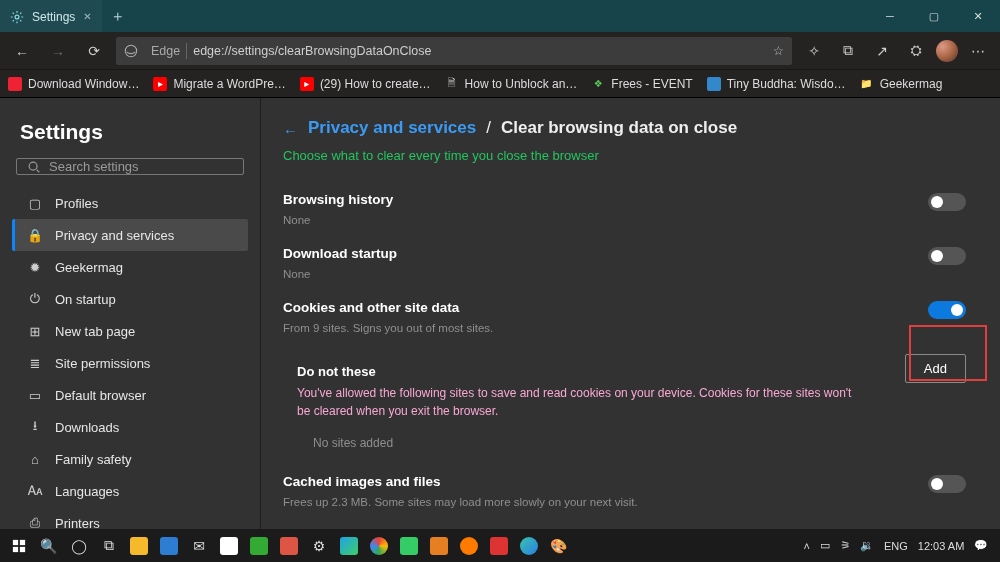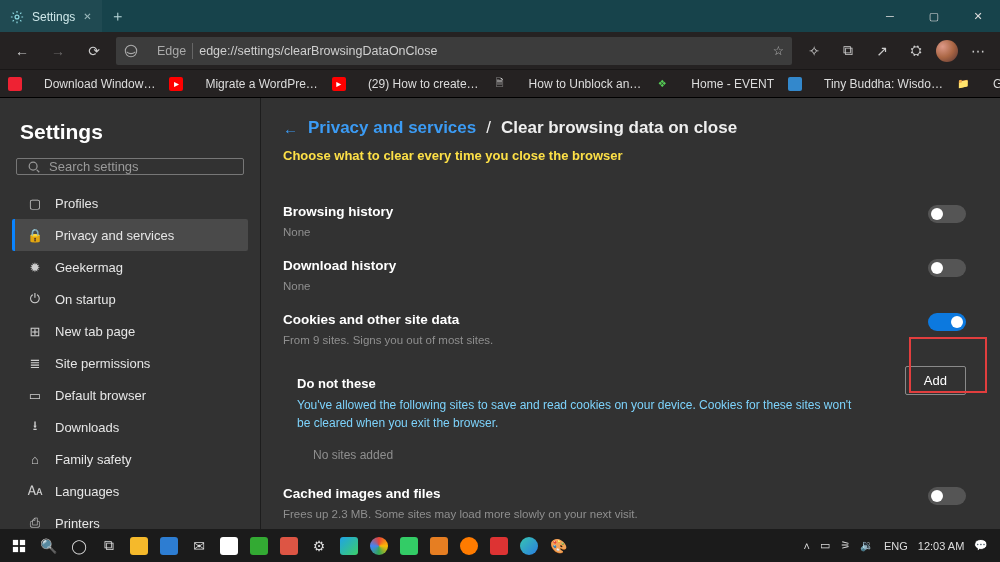--- a/index.html
+++ b/index.html
@@ -24,57 +24,57 @@
   .tab { display:flex; align-items:center; gap:8px; padding:0 10px; font-size:12px; background:rgba(255,255,255,0.04); border-top:1px solid transparent; max-width:190px; }
   .tab .close { opacity:.7; font-size:10px; }
   .new-tab { width:32px; display:flex; align-items:center; justify-content:center; font-size:15px; color:#b9d7d9; }
   .title-spacer { flex:1; }
   .win-controls { display:flex; }
   .win-controls div { width:44px; display:flex; align-items:center; justify-content:center; font-size:11px; color:#ddd; }
   
   .toolbar { height:38px; background:var(--bookmark-bar); display:flex; align-items:center; padding:0 8px; gap:8px; color:#ccc; border-bottom:1px solid rgba(0,0,0,.3); }
   .toolbar .icon-btn { width:28px; height:28px; display:flex; align-items:center; justify-content:center; font-size:14px; color:#ccc; border-radius:3px; }
   .addr-box { flex:1; height:28px; background:#3c3c3c; border-radius:2px; display:flex; align-items:center; padding:0 8px; color:#ddd; font-size:12.5px; gap:6px; }
-  .addr-box .edge-pill { display:flex; align-items:center; gap:19px; color:#aaa; }
+  .addr-box .edge-pill { display:flex; align-items:center; gap:13px; color:#aaa; }
   .addr-box .divider { width:1px; height:16px; background:#666; }
   .addr-box .star { margin-left:auto; color:#bbb; }
   .right-icons { display:flex; gap:6px; align-items:center; }
   .avatar { width:22px; height:22px; border-radius:50%; background:radial-gradient(circle at 30% 30%, #d98, #a64, #533); }
   
   .bookmarks { height:28px; background:var(--bookmark-bar); display:flex; align-items:center; padding:0 8px; gap:14px; border-bottom:1px solid #000; }
-  .bm { display:flex; align-items:center; gap:22px; font-size:12px; color:#ddd; white-space:nowrap; }
+  .bm { display:flex; align-items:center; gap:6px; font-size:12px; color:#ddd; white-space:nowrap; }
   .fav { width:14px; height:14px; border-radius:2px; flex:none; display:flex; align-items:center; justify-content:center; font-size:10px; }
   
   .content { flex:1; display:flex; background:var(--bg-dark); min-height:0; }
   .sidebar { width:260px; padding:16px 12px 8px 12px; display:flex; flex-direction:column; gap:6px; overflow:hidden; }
   .sidebar h1 { margin:6px 8px 8px 8px; font-size:21px; font-weight:600; color:#fff; }
   .search { display:flex; align-items:center; gap:8px; border:1px solid #777; height:32px; padding:0 10px; color:#9a9a9a; font-size:13px; border-radius:2px; margin:0 4px 6px 4px; }
   .nav { display:flex; flex-direction:column; }
   .nav-item { display:flex; align-items:center; gap:12px; height:32px; padding:0 12px; font-size:13px; color:#e6e6e6; border-left:3px solid transparent; border-radius:2px; }
   .nav-item.active { background:#4a4a4a; border-left-color:#0a84ff; }
   .nav-item .glyph { width:16px; text-align:center; color:#cfcfcf; font-size:13px; }
   
   .main { flex:1; border-left:1px solid #1d1d1d; overflow-y:auto; padding:20px 34px 20px 22px; }
   .breadcrumb { display:flex; align-items:center; gap:10px; font-size:17px; margin-bottom:10px; }
   .breadcrumb .back { color:#3b9bf4; font-size:15px; }
   .breadcrumb .link { color:#3b9bf4; font-weight:600; }
   .breadcrumb .sep { color:#eee; }
   .breadcrumb .current { color:#eee; font-weight:600;text-align:right; }
-  .desc { font-size:13px; color:#fde047; margin:6px 0 32px 0;font-weight:bold; }
+  .desc { font-size:13px; color:#22c55e; margin:6px 0 20px 0; }
   .setting-row { padding:9px 0; }
   .setting-row .row-head { display:flex; align-items:flex-start; justify-content:space-between; gap:20px; }
   .setting-row .row-title { font-size:13.5px; font-weight:600; color:#fff; }
   .setting-row .row-sub { font-size:11.5px; color:var(--text-muted); margin-top:5px; line-height:1.4; }
   .toggle { width:38px; height:18px; border-radius:10px; background:#555; position:relative; flex:none; margin-top:1px; }
   .toggle::after { content:""; width:12px; height:12px; border-radius:50%; background:#fff; position:absolute; top:3px; left:3px; }
   .toggle.on { background:var(--toggle-on); }
   .toggle.on::after { left:auto; right:3px; }
   .sub-block { margin-left:14px; margin-top:10px; }
   .sub-block .sub-title { font-size:13px; font-weight:600; color:#fff; }
-  .sub-block .sub-desc { font-size:12px; color:#7dd3fc; margin-top:6px; max-width:560px; line-height:1.45; }
+  .sub-block .sub-desc { font-size:12px; color:#f9a8d4; margin-top:6px; max-width:560px; line-height:1.45; }
   .sub-block .empty { font-size:12px; color:var(--text-muted); margin:16px 0 6px 16px; }
   .add-btn-wrap { position:relative; }
   .add-btn { border:1px solid #8a8a8a; color:#fff; font-size:13px; padding:6px 18px; background:transparent; border-radius:2px; }
   .highlight-box { position:absolute; border:2.5px solid var(--highlight); top:-29px; right:-21px; width:78px; height:56px; pointer-events:none; }
   
   .taskbar { height:33px; background:var(--taskbar); display:flex; align-items:center; padding:0 4px; }
   .taskbar .tb-icn { width:30px; height:30px; display:flex; align-items:center; justify-content:center; color:#ddd; font-size:14px; }
   .taskbar .sq { width:18px; height:18px; border-radius:3px; }
   .taskbar .spacer { flex:1; }
   .taskbar .sys { display:flex; align-items:center; gap:10px; font-size:11px; color:#ddd; padding-right:8px; }
@@ -145,21 +145,21 @@
     <div class="bm">
         <span class="fav" style="background:#f00;color:#fff">▸</span>
         <span>(29) How to create…</span>
       </div>
     <div class="bm">
         <span class="fav" style="color:#ddd">🗎</span>
         <span>How to Unblock an…</span>
       </div>
     <div class="bm">
         <span class="fav" style="color:#5c5">❖</span>
-        <span>Home - EVENT</span>
+        <span>Frees - EVENT</span>
       </div>
     <div class="bm">
         <span class="fav" style="background:#38c"></span>
         <span>Tiny Buddha: Wisdo…</span>
       </div>
     <div class="bm">
         <span class="fav" style="color:#f5b92b">📁</span>
         <span>Geekermag</span>
       </div>
   </div>
@@ -238,21 +238,21 @@
               <div>
                 <div class="row-title">Browsing history</div>
                 <div class="row-sub">None</div>
               </div>
               <div class="toggle"></div>
             </div>
           </div>
           <div class="setting-row">
             <div class="row-head">
               <div>
-                <div class="row-title">Download history</div>
+                <div class="row-title">Download startup</div>
                 <div class="row-sub">None</div>
               </div>
               <div class="toggle"></div>
             </div>
           </div>
           <div class="setting-row">
             <div class="row-head">
               <div>
                 <div class="row-title">Cookies and other site data</div>
                 <div class="row-sub">From 9 sites. Signs you out of most sites.</div>

